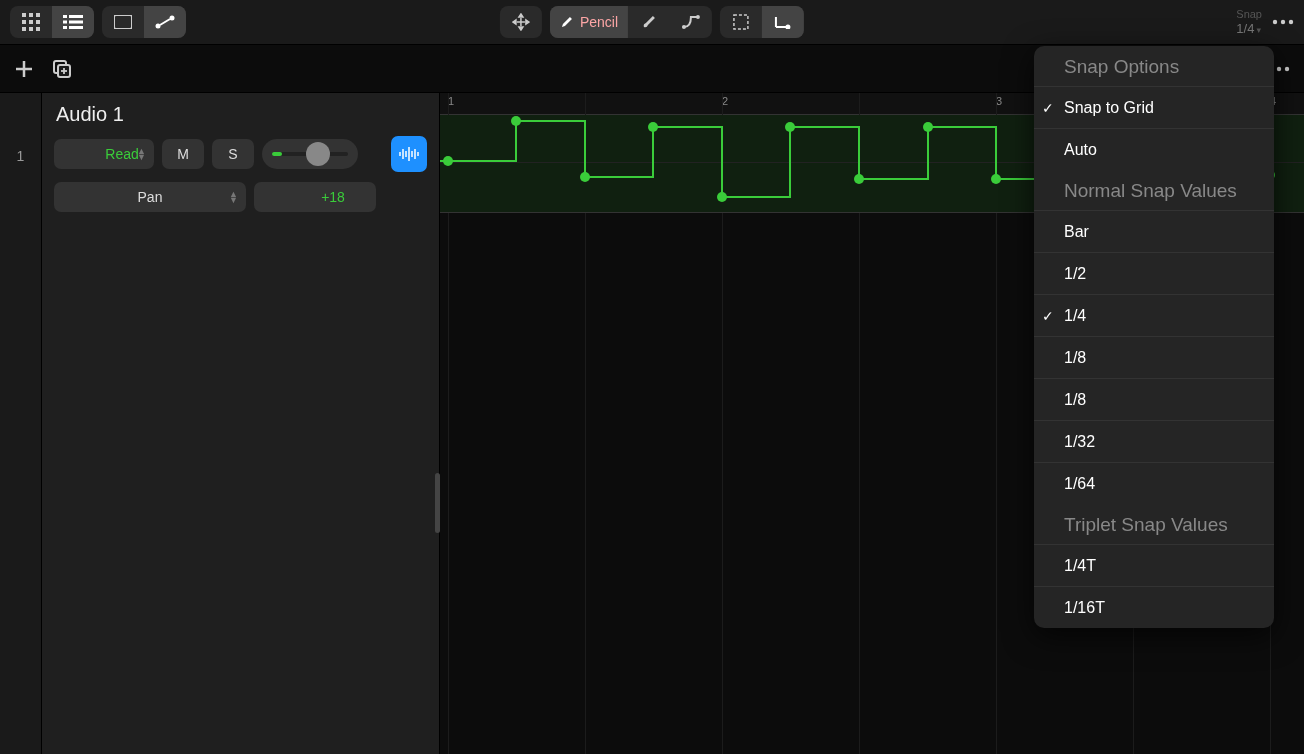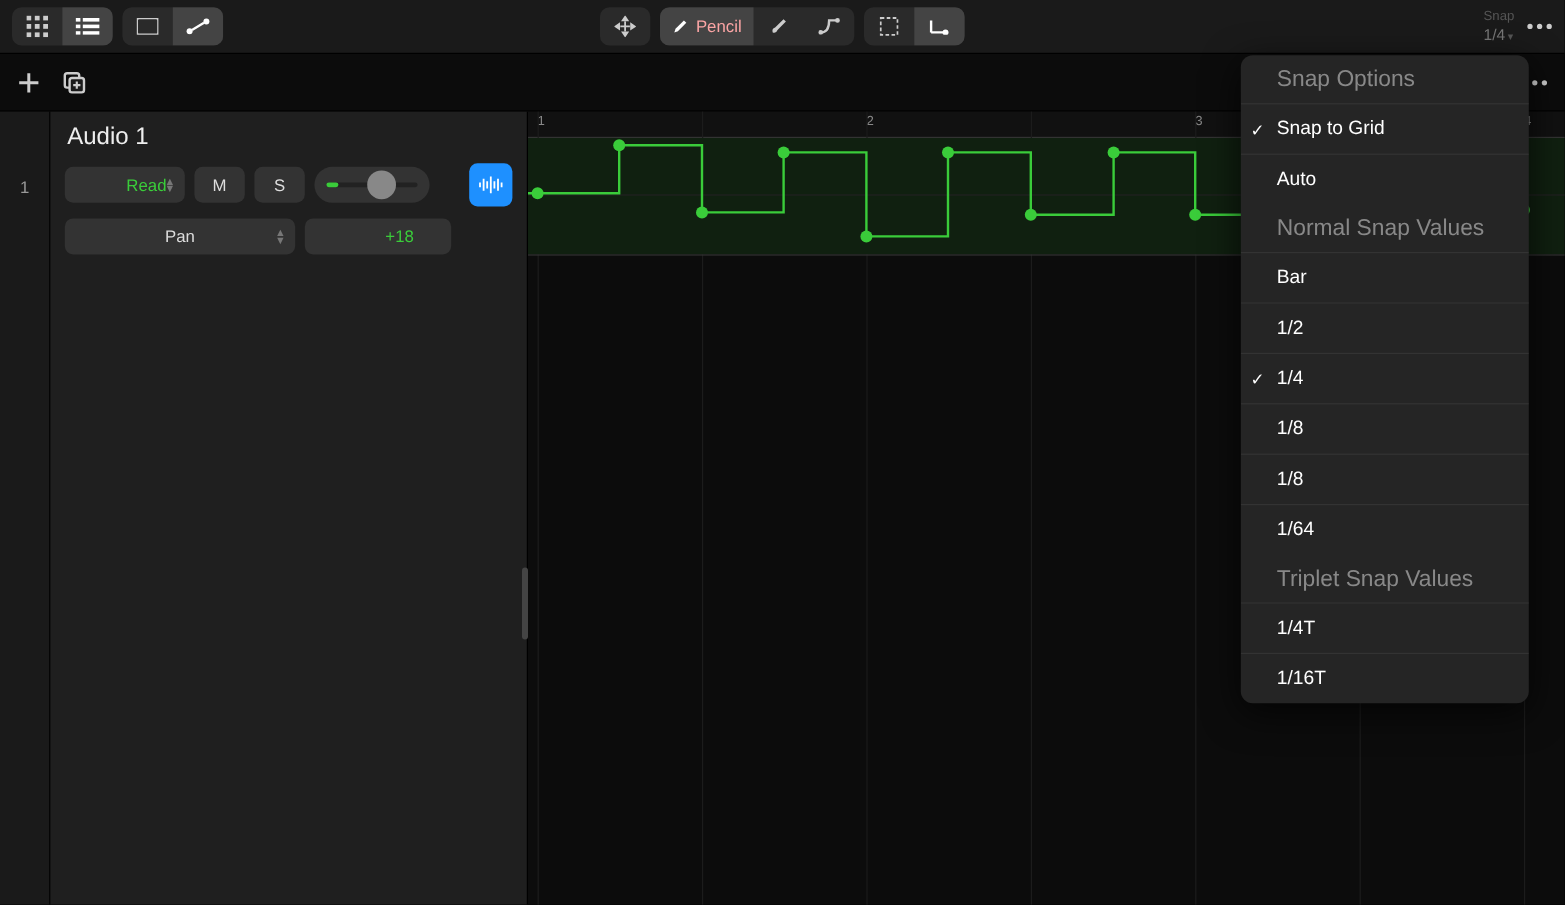--- a/index.html
+++ b/index.html
@@ -335,20 +335,23 @@
         <span class="check">✓</span>
         <span>1/4</span>
       </div>
       <div class="popup-item">
         <span>1/8</span>
       </div>
       <div class="popup-item">
         <span>1/8</span>
       </div>
       <div class="popup-item">
+        <span>1/32</span>
+      </div>
+      <div class="popup-item">
         <span>1/64</span>
       </div>
     </div>
   <div class="popup-section-header">Triplet Snap Values</div>
   <div id="triplet-list">
       <div class="popup-item">
         <span>1/4T</span>
       </div>
       <div class="popup-item">
         <span>1/16T</span>

